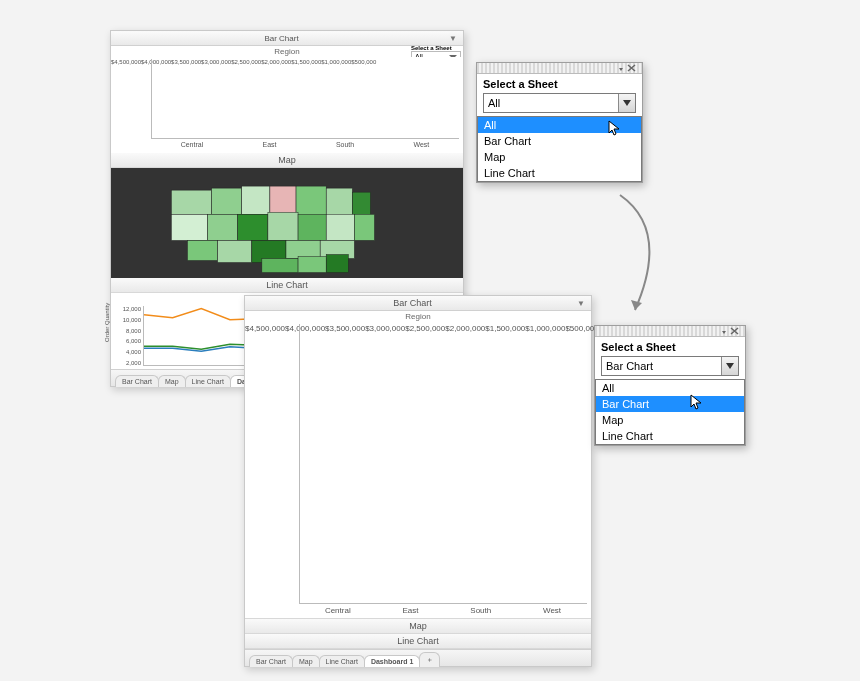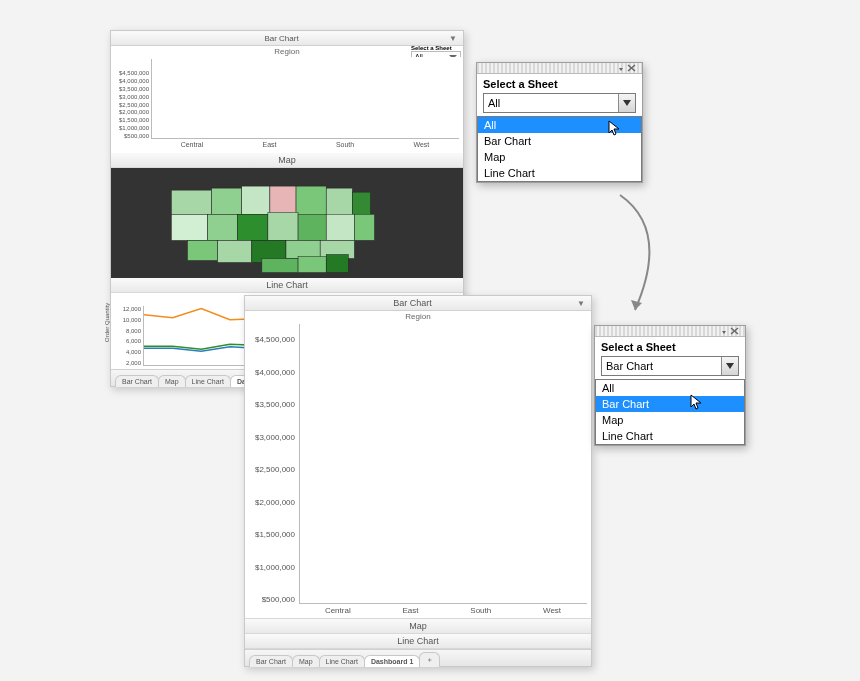--- a/index.html
+++ b/index.html
@@ -6,21 +6,21 @@
   #stage{position:relative;width:816px;height:681px;overflow:hidden;}
 
   
   .window{position:absolute;background:#fff;border:1px solid #c9c9c9;box-shadow:2px 3px 8px rgba(0,0,0,.18);}
   .titlebar{height:14px;background:linear-gradient(#fafafa,#e9e9e9);border-bottom:1px solid #d0d0d0;display:flex;justify-content:flex-end;align-items:center;padding:0 3px;}
   .section-title{font-size:9px;color:#555;text-align:center;padding:2px 0;background:linear-gradient(#fafafa,#e9e9e9);border-bottom:1px solid #d8d8d8;}
   .sub-title{font-size:8px;color:#666;text-align:center;padding:1px 16px;}
 
   
   .chart-body{position:relative;background:#fff;}
-  .chart-body .yaxis{position:absolute;left:0;top:0;bottom:14px;width:38px;display:flex;flex-direction:column;justify-content:space-between;font-size:6px;color:#555;text-align:right;padding:2px 2px 0 0;margin-top:11px;}
+  .chart-body .yaxis{position:absolute;left:0;top:0;bottom:14px;width:38px;display:flex;justify-content:space-between;font-size:6px;color:#555;text-align:left;padding:2px 2px 0 0;}
   .chart-body .plot{position:absolute;left:40px;right:4px;top:2px;bottom:14px;border-left:1px solid #bbb;border-bottom:1px solid #bbb;display:flex;align-items:flex-end;justify-content:space-around;}
   .chart-body .xaxis{position:absolute;left:40px;right:4px;bottom:0;height:12px;display:flex;justify-content:space-around;font-size:7px;color:#555;}
   .bar{width:60px;display:flex;flex-direction:column-reverse;}
   .seg{border-top:0;}
 
   .big .chart-body .yaxis{font-size:8px;width:50px;}
   .big .chart-body .plot{left:54px;}
   .big .chart-body .xaxis{left:54px;font-size:8px;}
 
   

